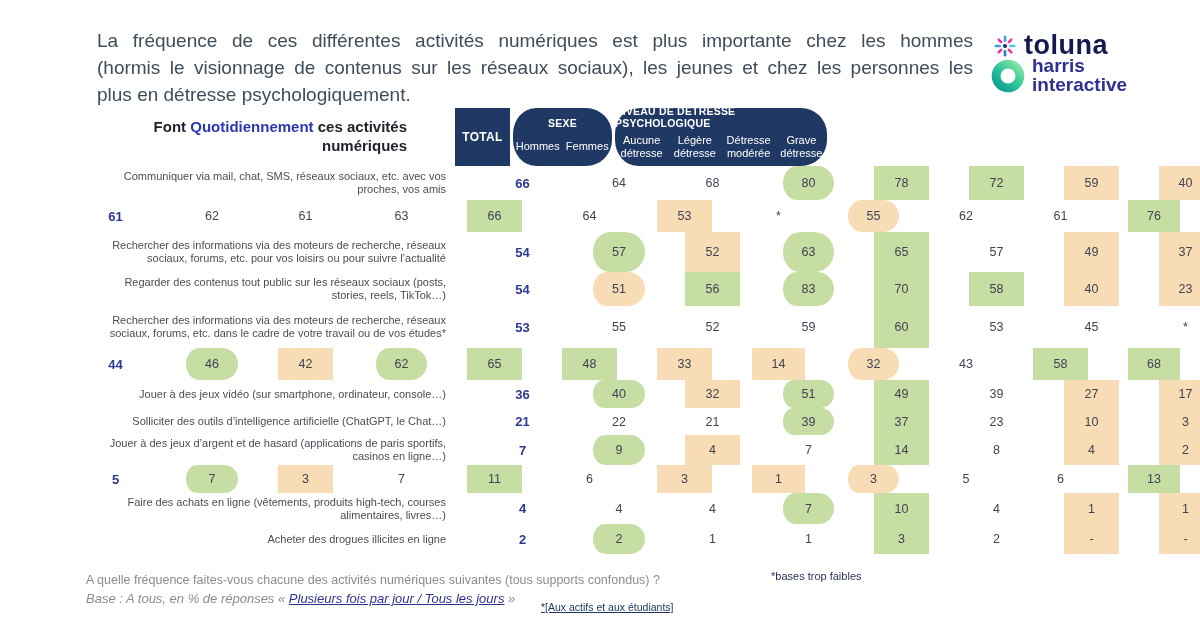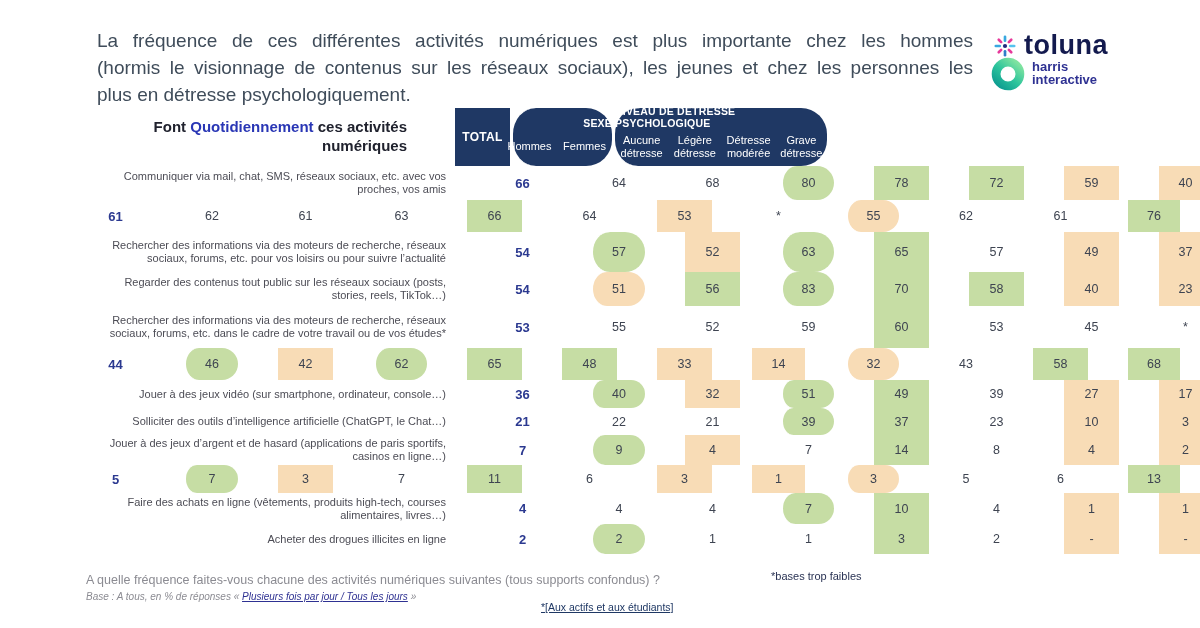--- a/index.html
+++ b/index.html
@@ -9,21 +9,21 @@
 
   
   .title { position:absolute; left:97px; top:28px; width:876px;
            font-size:19px; line-height:1.42; color:#3f4c5a; }
   .title-line.justify { text-align:justify; text-align-last:justify; }
 
   
   .logo-toluna { position:absolute; left:994px; top:30px; display:flex; align-items:center; gap:8px; }
   .toluna-text { font-size:27px; font-weight:bold; color:#131a4e; letter-spacing:.5px; }
   .logo-harris { position:absolute; left:991px; top:57px; display:flex; align-items:center; gap:7px; }
-  .harris-text { font-size:13px; font-weight:bold; color:#2e3192; line-height:.98; }
+  .harris-text { font-size:19px; font-weight:bold; color:#2e3192; line-height:.98; }
 
   
   .tablewrap { position:absolute; left:88px; top:108px; }
   .thead { display:flex; height:58px; }
   .hlabel { width:367px; display:flex; align-items:center; justify-content:flex-end;
             padding-right:48px; }
   .heading { font-size:15px; font-weight:bold; color:#20222e; text-align:right; line-height:1.25; width:310px; }
   .heading .hl { color:#2936b5; }
   .navy { background:#1f3864; color:#ffffff; }
   .htotal { display:flex; align-items:center; justify-content:center;
@@ -38,21 +38,21 @@
 
   .trow { display:flex;gap:40px; }
   .lbl { width:367px; display:flex; align-items:center; justify-content:flex-end; padding-right:9px; }
   .lbl span { text-align:right; font-size:11px; line-height:1.18; color:#4c4c55; }
   .cell { display:flex; align-items:center; justify-content:center;
           font-size:12.5px; color:#3e4451; }
   .cell.tval { font-weight:bold; font-size:13px; color:#2b3990; }
 
   
   .fn-question { position:absolute; left:86px; top:573px; font-size:12.5px; color:#8b8b92; }
-  .fn-base { position:absolute; left:86px; top:591px; font-size:10px; color:#8b8b92; font-style:italic;text-align:right; }
+  .fn-base { position:absolute; left:86px; top:591px; font-size:13px; color:#8b8b92; font-style:italic;text-align:right; }
   .fn-base .hl { color:#2e3192; text-decoration:underline; }
   .fn-weak { position:absolute; left:771px; top:570px; font-size:11px; color:#2a3354; }
   .fn-actifs { position:absolute; left:541px; top:601px; font-size:10.5px; color:#1f3864; text-decoration:underline; }
 </style>
 </head>
 <body>
 
 <div class="page">
 
   <div class="title">
@@ -97,21 +97,21 @@
   </div>
 
   <div class="tablewrap">
     <div class="thead" id="thead">
       <div class="hlabel">
         <div class="heading">
           <span>Font </span><span class="hl">Quotidiennement</span><span> ces activités numériques</span>
         </div>
       </div>
     <div class="navy htotal" style="width: 55px;">TOTAL</div>
-        <div class="hgroup navy sep" style="width: 102px; align-items: flex-end;">
+        <div class="hgroup navy sep" style="width: 102px;">
           <div class="hgroup-label">SEXE</div>
           <div class="hsubrow">
             <div class="hsub" style="width: 55px;">Hommes</div>
             <div class="hsub" style="width: 55px;">Femmes</div>
           </div>
         </div>
         <div class="hgroup navy sep" style="width: 215px;">
           <div class="hgroup-label">NIVEAU DE DETRESSE PSYCHOLOGIQUE</div>
           <div class="hsubrow">
             <div class="hsub" style="width: 54px;">Aucune détresse</div>

